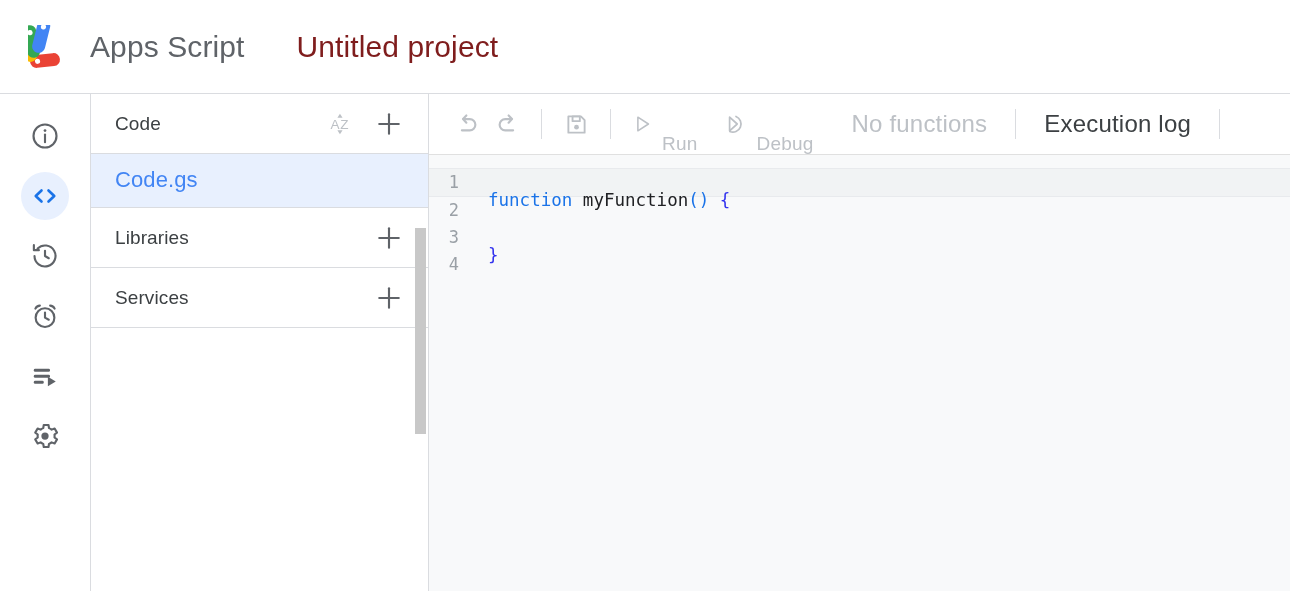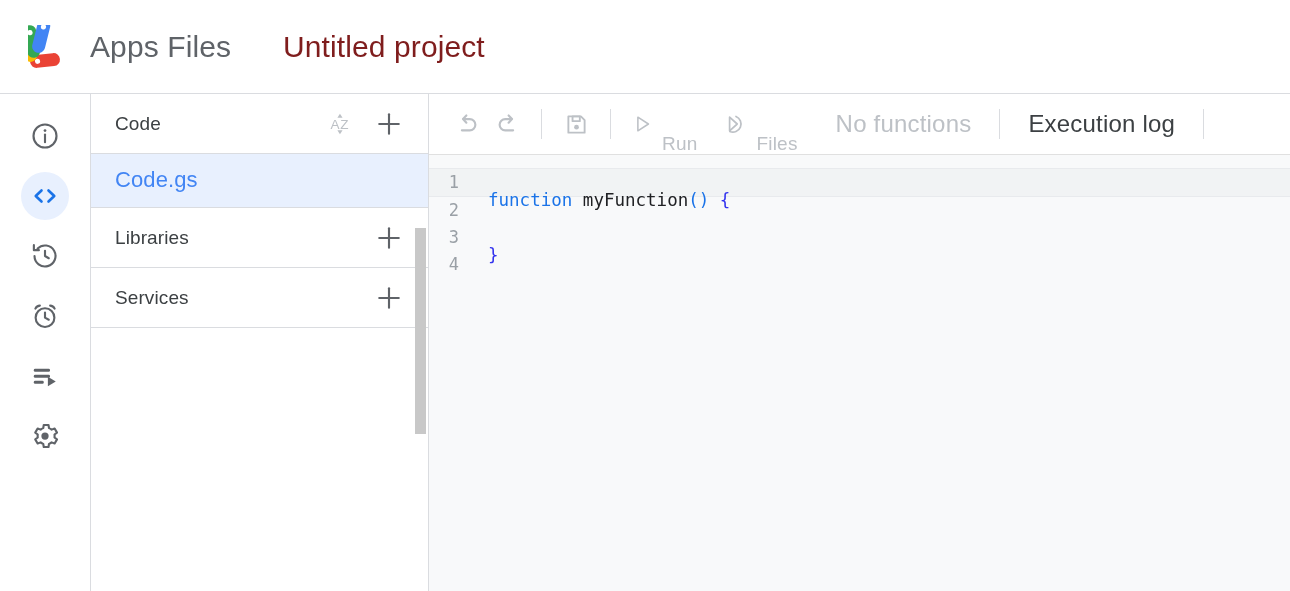--- a/index.html
+++ b/index.html
@@ -259,21 +259,21 @@
         <rect x="0" y="0" width="30" height="13" rx="6.5" fill="#fbbc04" transform="rotate(57 15 6.5) translate(2,24)"></rect>
         <circle cx="7.5" cy="6.5" r="2.6" fill="#fff" transform="rotate(57 15 6.5) translate(2,24)"></circle>
 
         <rect x="0" y="0" width="33" height="13" rx="6.5" fill="#34a853" transform="rotate(79 16.5 6.5) translate(5,16)"></rect>
         <circle cx="7.5" cy="6.5" r="2.6" fill="#fff" transform="rotate(79 16.5 6.5) translate(5,16)"></circle>
 
         <rect x="0" y="0" width="34" height="13" rx="6.5" fill="#4285f4" transform="rotate(104 17 6.5) translate(4,5)"></rect>
         <circle cx="7.5" cy="6.5" r="2.6" fill="#fff" transform="rotate(104 17 6.5) translate(4,5)"></circle>
       </g>
     </svg>
-    <span class="brand-name">Apps Files</span>
+    <span class="brand-name">Apps Script</span>
   </div>
   <div class="project-title">Untitled project</div>
 </div>
 
 <div class="app-body">
 
   <div class="rail">
 
     <div class="rail-btn">
       <svg width="30" height="30" viewBox="0 0 24 24" fill="none" stroke="#5f6368" stroke-width="1.7">
@@ -409,21 +409,21 @@
           <polygon points="7.5,4.6 19,12 7.5,19.4"></polygon>
         </svg>
         <span class="lbl lbl-dim">Run</span>
       </div>
 
       <div class="tb-text-btn" style="margin-left:14px;">
         <svg width="24" height="24" viewBox="0 0 24 24" fill="none" stroke="#bdc1c6" stroke-width="1.7" stroke-linejoin="round" stroke-linecap="round">
           <polygon points="6.6,5.2 14.2,12 6.6,18.8"></polygon>
           <path d="M13 4.5a8 8 0 1 1-6.2 15"></path>
         </svg>
-        <span class="lbl lbl-dim">Files</span>
+        <span class="lbl lbl-dim">Debug</span>
       </div>
 
       <div class="tb-plain lbl-dim" style="margin-left:28px;">No functions</div>
 
       <div class="tb-divider" style="margin-left:24px;margin-right:24px;"></div>
 
       <div class="tb-plain lbl-dark">Execution log</div>
 
       <div class="tb-divider" style="margin-left:24px;"></div>
     </div>

